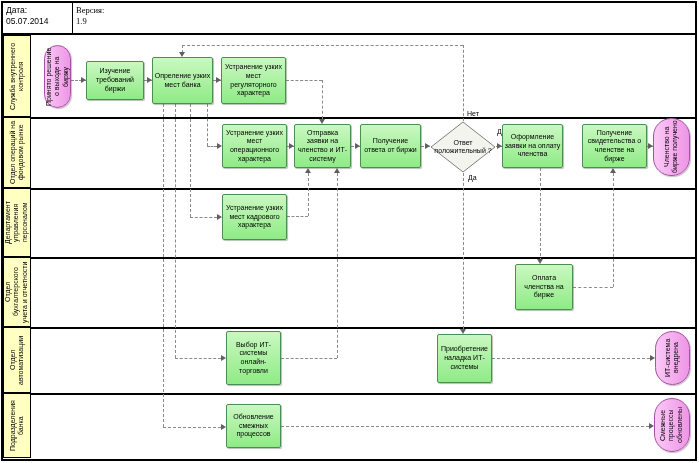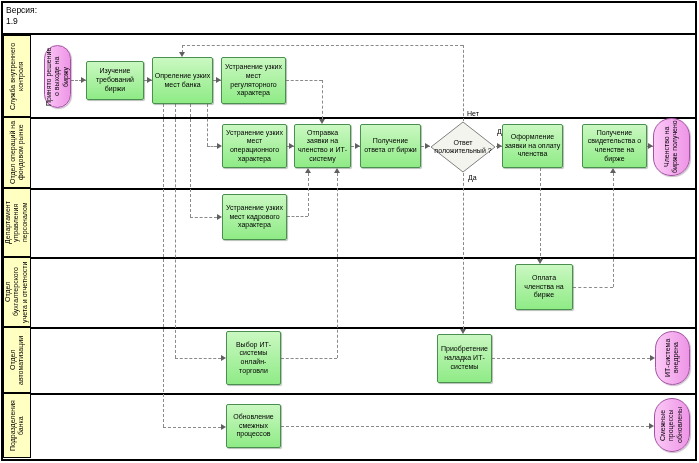--- a/index.html
+++ b/index.html
@@ -4,21 +4,21 @@
 <style>
   html,body{margin:0;padding:0;background:#fff;}
   .page{position:relative;width:699px;height:463px;background:#fff;
         font-family:"Liberation Sans",sans-serif;color:#000;overflow:hidden;}
   .frame{position:absolute;left:1px;top:1px;width:696px;height:460px;
          border:2px solid #000;box-sizing:border-box;pointer-events:none;}
   
   .hdr{position:absolute;left:3px;top:3px;width:693px;height:30px;display:flex;
        border-bottom:2px solid #000;font-size:8.5px;line-height:1.35;}
   .hcell{border-right:1px solid #000;padding:2px 3px;box-sizing:border-box;overflow:hidden;}
-  .hcell:last-child{border-right:none;}
+  .hcell:last-child{border-right:none;font-family:Liberation Serif, serif;}
   .hmid{display:flex;align-items:center;}
   
   .lane-label{position:absolute;left:3px;width:28px;box-sizing:border-box;background:#ffffc2;
               border:1px solid #000;display:flex;align-items:center;justify-content:center;text-align:center;}
   .sep{position:absolute;left:3px;width:693px;height:2px;background:#000;}
   .vtext{writing-mode:vertical-rl;transform:rotate(180deg);font-size:7px;line-height:1.2;text-align:center;}
   
   .task{position:absolute;box-sizing:border-box;
         background:linear-gradient(180deg,#caf8c1 0%,#8feb86 100%);
         border:1px solid #4a8f50;border-radius:2px;
@@ -43,20 +43,24 @@
   .au{position:absolute;width:0;height:0;border-left:3px solid transparent;
       border-right:3px solid transparent;border-bottom:5px solid #606060;}
   .elabel{position:absolute;font-size:7px;background:transparent;}
 </style>
 </head>
 <body>
 
 <div class="page">
 
   <div class="hdr">
+    <div class="hcell" style="width:70px">
+      <div>Дата:</div>
+      <div>05.07.2014</div>
+    </div>
     <div class="hcell" style="flex:1">
       <div>Версия:</div>
       <div>1.9</div>
     </div>
   </div>
 
   <div class="sep" style="top:117px"></div>
   <div class="sep" style="top:188px"></div>
   <div class="sep" style="top:257px"></div>
   <div class="sep" style="top:327px"></div>

